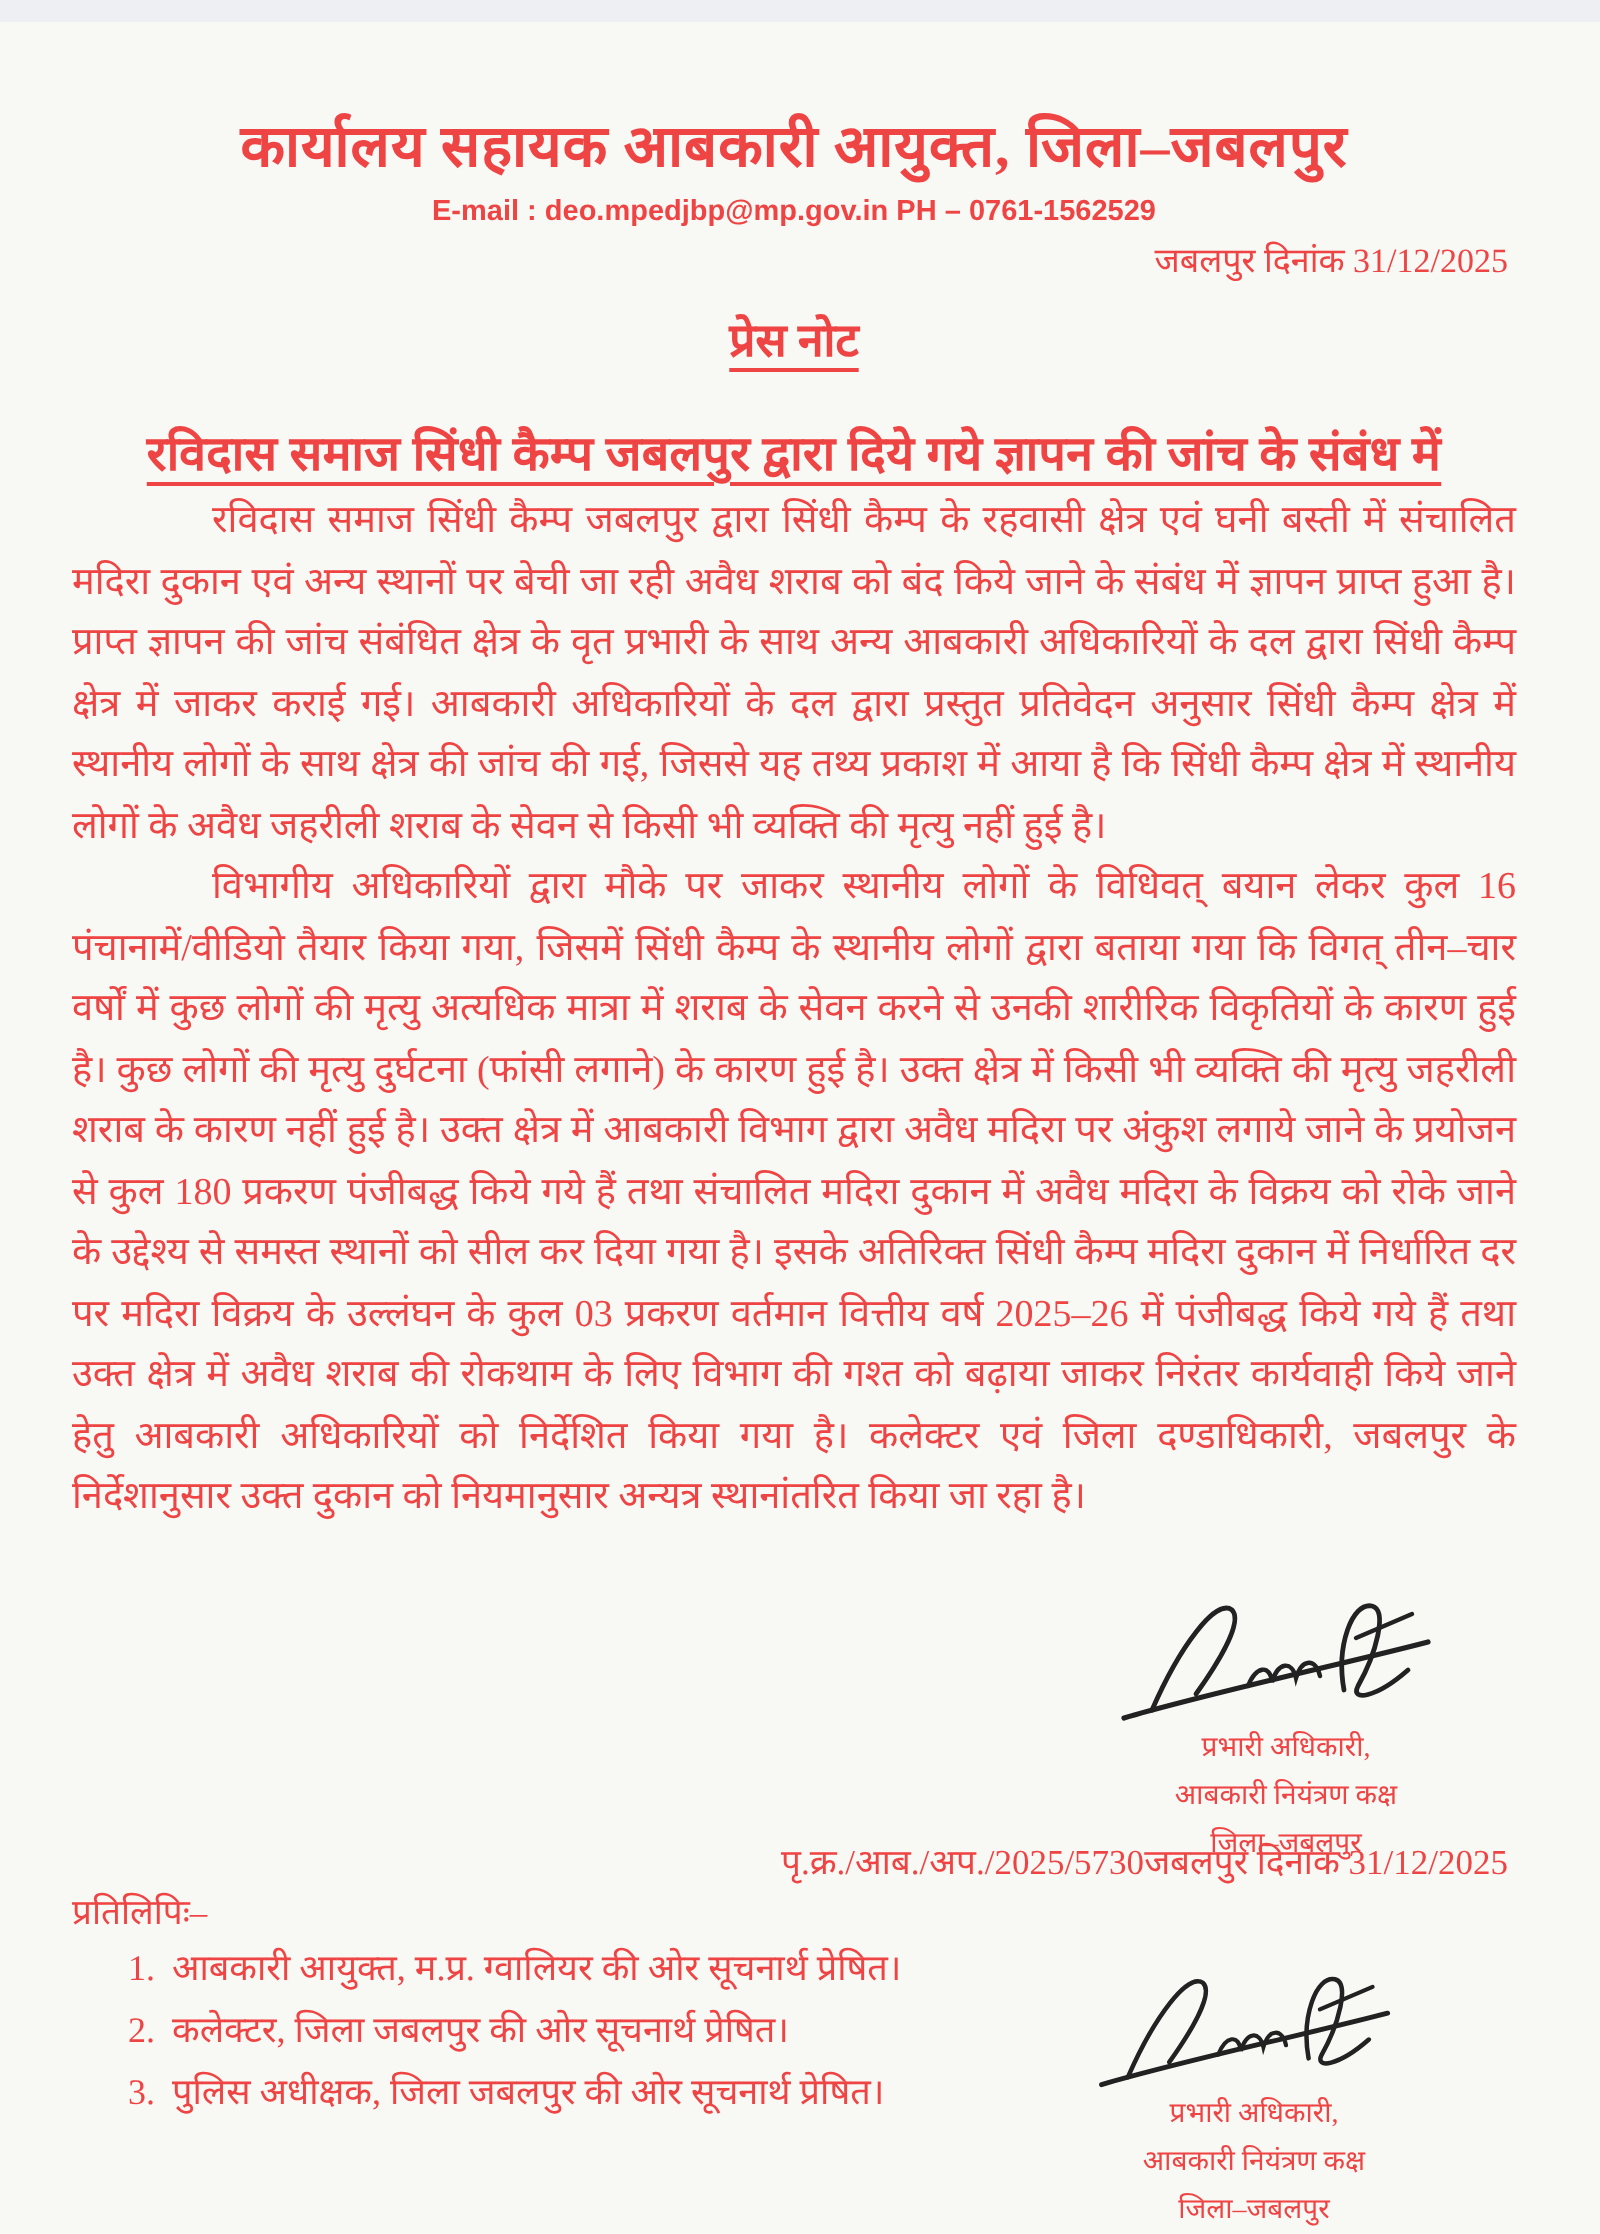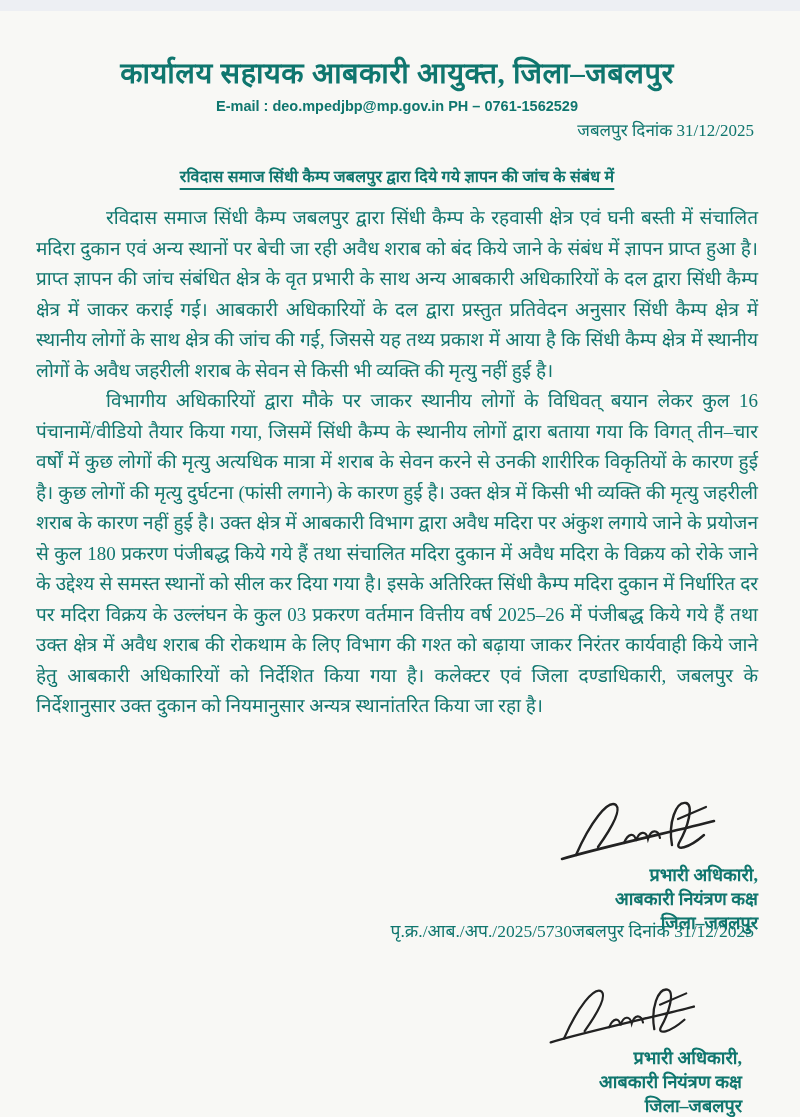--- a/index.html
+++ b/index.html
@@ -7,21 +7,21 @@
     width: 800px;
     height: 1117px;
     background: #e9eaee;
     font-family: "Liberation Serif", "DejaVu Serif", serif;
   }
   .page {
     position: relative;
     width: 800px;
     height: 1117px;
     background: #f8f8f5;
-    color: #0f766e;
+    color: #ef4444;
     overflow: hidden;
     box-sizing: border-box;
   }
   .top-strip {
     position: absolute;
     top: 0; left: 0; right: 0;
     height: 11px;
     background: #edeff3;
   }
   .content {
@@ -57,43 +57,43 @@
     font-weight: 700;
   }
   .press-note-title .u {
     text-decoration: underline;
     text-decoration-thickness: 2px;
     text-underline-offset: 6px;
   }
   .subject-heading {
     margin-top: 24px;
     text-align: center;
-    font-size: 16px;
+    font-size: 24px;
     font-weight: 700;
     text-decoration: underline;
     text-decoration-thickness: 1.5px;
     text-underline-offset: 6px;
     letter-spacing: 0.2px;
   }
   .body-text {
-    margin-top: 16px;
+    margin-top: 4px;
     font-size: 19px;
     line-height: 30.5px;
     text-align: justify;
   }
   .body-text p {
     margin: 0;
     text-indent: 70px;
   }
   .sig-block {
     position: absolute;
     width: 230px;
-    text-align: right;
-    font-size: 18px;
-    font-weight: 700;
+    text-align: center;
+    font-size: 14px;
+    font-weight: 400;
     line-height: 24px;
   }
   .sig-block-1 { top: 795px; right: 42px; }
   .sig-block-2 { top: 982px; right: 58px; }
   .sig-scribble { display: block; margin: 0 auto -4px auto; }
   .ref-row {
     position: absolute;
     top: 918px;
     left: 36px;
     right: 46px;
@@ -124,20 +124,23 @@
 <div class="page">
   <div class="top-strip"></div>
 
   <div class="content">
     <h1 class="office-title">कार्यालय सहायक आबकारी आयुक्त, जिला–जबलपुर</h1>
 
     <div class="contact-line">E-mail : deo.mpedjbp@mp.gov.in PH – 0761-1562529</div>
 
     <div class="header-date">जबलपुर दिनांक 31/12/2025</div>
 
+    <div class="press-note-title">
+      <span class="u">प्रेस नोट</span>
+    </div>
 
     <div class="subject-heading">रविदास समाज सिंधी कैम्प जबलपुर द्वारा दिये गये ज्ञापन की जांच के संबंध में</div>
 
     <div class="body-text">
       <p>रविदास समाज सिंधी कैम्प जबलपुर द्वारा सिंधी कैम्प के रहवासी क्षेत्र एवं घनी बस्ती में संचालित मदिरा दुकान एवं अन्य स्थानों पर बेची जा रही अवैध शराब को बंद किये जाने के संबंध में ज्ञापन प्राप्त हुआ है। प्राप्त ज्ञापन की जांच संबंधित क्षेत्र के वृत प्रभारी के साथ अन्य आबकारी अधिकारियों के दल द्वारा सिंधी कैम्प क्षेत्र में जाकर कराई गई। आबकारी अधिकारियों के दल द्वारा प्रस्तुत प्रतिवेदन अनुसार सिंधी कैम्प क्षेत्र में स्थानीय लोगों के साथ क्षेत्र की जांच की गई, जिससे यह तथ्य प्रकाश में आया है कि सिंधी कैम्प क्षेत्र में स्थानीय लोगों के अवैध जहरीली शराब के सेवन से किसी भी व्यक्ति की मृत्यु नहीं हुई है।</p>
       <p>विभागीय अधिकारियों द्वारा मौके पर जाकर स्थानीय लोगों के विधिवत् बयान लेकर कुल 16 पंचानामें/वीडियो तैयार किया गया, जिसमें सिंधी कैम्प के स्थानीय लोगों द्वारा बताया गया कि विगत् तीन–चार वर्षों में कुछ लोगों की मृत्यु अत्यधिक मात्रा में शराब के सेवन करने से उनकी शारीरिक विकृतियों के कारण हुई है। कुछ लोगों की मृत्यु दुर्घटना (फांसी लगाने) के कारण हुई है। उक्त क्षेत्र में किसी भी व्यक्ति की मृत्यु जहरीली शराब के कारण नहीं हुई है। उक्त क्षेत्र में आबकारी विभाग द्वारा अवैध मदिरा पर अंकुश लगाये जाने के प्रयोजन से कुल 180 प्रकरण पंजीबद्ध किये गये हैं तथा संचालित मदिरा दुकान में अवैध मदिरा के विक्रय को रोके जाने के उद्देश्य से समस्त स्थानों को सील कर दिया गया है। इसके अतिरिक्त सिंधी कैम्प मदिरा दुकान में निर्धारित दर पर मदिरा विक्रय के उल्लंघन के कुल 03 प्रकरण वर्तमान वित्तीय वर्ष 2025–26 में पंजीबद्ध किये गये हैं तथा उक्त क्षेत्र में अवैध शराब की रोकथाम के लिए विभाग की गश्त को बढ़ाया जाकर निरंतर कार्यवाही किये जाने हेतु आबकारी अधिकारियों को निर्देशित किया गया है। कलेक्टर एवं जिला दण्डाधिकारी, जबलपुर के निर्देशानुसार उक्त दुकान को नियमानुसार अन्यत्र स्थानांतरित किया जा रहा है।</p>
     </div>
   </div>
 
   <div class="sig-block sig-block-1">
@@ -151,20 +154,28 @@
     <div>प्रभारी अधिकारी,</div>
     <div>आबकारी नियंत्रण कक्ष</div>
     <div>जिला–जबलपुर</div>
   </div>
 
   <div class="ref-row">
     <span>पृ.क्र./आब./अप./2025/5730</span>
     <span>जबलपुर दिनांक 31/12/2025</span>
   </div>
 
+  <div class="copies">
+    <p class="copies-label">प्रतिलिपिः–</p>
+    <ol>
+      <li>आबकारी आयुक्त, म.प्र. ग्वालियर की ओर सूचनार्थ प्रेषित।</li>
+      <li>कलेक्टर, जिला जबलपुर की ओर सूचनार्थ प्रेषित।</li>
+      <li>पुलिस अधीक्षक, जिला जबलपुर की ओर सूचनार्थ प्रेषित।</li>
+    </ol>
+  </div>
 
   <div class="sig-block sig-block-2">
     <svg class="sig-scribble" width="160" height="68" viewBox="0 0 170 72" fill="none" xmlns="http://www.w3.org/2000/svg">
       <path d="M4 64 C 44 52, 118 36, 156 26" stroke="#222" stroke-width="2.6" stroke-linecap="round"></path>
       <path d="M18 60 C 32 28, 50 4, 58 10 C 64 16, 50 38, 40 52" stroke="#222" stroke-width="2.4" stroke-linecap="round"></path>
       <path d="M66 48 C 70 38, 77 37, 78 46 C 81 36, 88 35, 90 44 C 93 34, 100 34, 102 43" stroke="#222" stroke-width="2.2" stroke-linecap="round"></path>
       <path d="M114 50 C 110 28, 118 6, 128 8 C 136 10, 130 32, 121 48 C 117 56, 130 54, 146 40" stroke="#222" stroke-width="2.4" stroke-linecap="round"></path>
       <path d="M120 24 L 148 12" stroke="#222" stroke-width="2.2" stroke-linecap="round"></path>
     </svg>
     <div>प्रभारी अधिकारी,</div>

